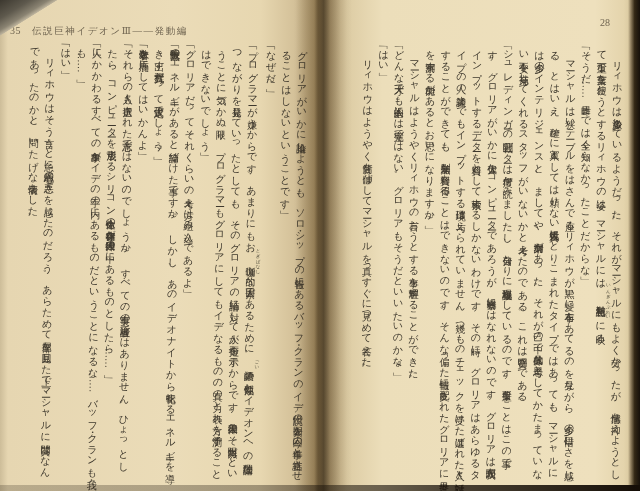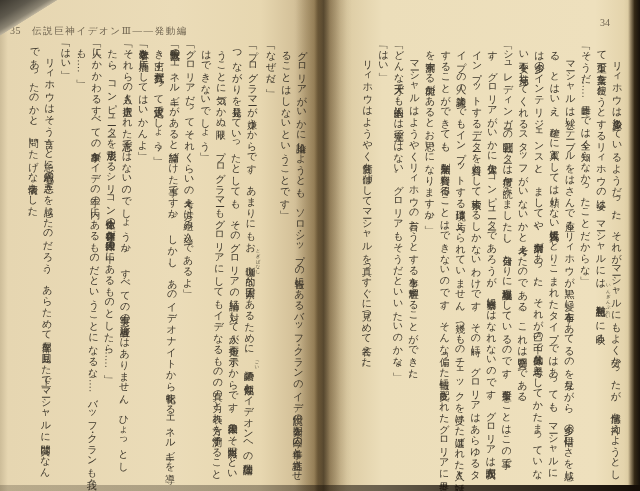--- a/index.html
+++ b/index.html
@@ -56,21 +56,21 @@
         <p class="">「無限大数のエネルギーがあると結論づけた事ですか?　しかし、あのイデオナイトから転化するエネルギーを導き出す方程式だって仮定式でしょう?」</p>
         <p class="">「数学者を馬鹿にしてはいかんよ」</p>
         <p class="">「それらの人々も選択された意志ではないのでしょうか?　すべての事実の検証者ではありません。ひょっとしたら、コンピューターを形成するシリコン生命体の存在自体が因果律の中にあるものとしたら……」</p>
         <p class="">「人にかかわるすべての事象がイデの手の内にあるものだということになるな……バッフ・クランも我々も……」</p>
         <p class="">「はい」</p>
         <p class="indent">リィホウはそう言うと急に居心地の悪さを感じたのだろう。あらためて部屋を見回した上でマーシャルに質問はなんであったのかと、問いたげな表情をした。</p>
       </div>
   </div>
 
   <div class="page page-right">
-    <div class="pagenum-r">34</div>
+    <div class="pagenum-r">28</div>
     <div class="vtext text-right" id="right-text">
         <p class="indent">リィホウは多少激しているようだった。それがマーシャルにもよく分かったが、感情を抑えようとして丁重な言葉を使おうとするリィホウの姿は、マーシャルには<ruby>慇懃無礼<rt>いんぎんぶれい</rt></ruby>に映る。</p>
         <p class="">「そうだ……昨日までは全く知らなかったことだからな」</p>
         <p class="indent">マーシャルは狭いテーブルをはさんで座るリィホウが黒い髪に右手をあてるのを見ながら、多少の口惜しさを感じる。とはいえ、確かに軍人としては頼りない役人気質にとりこまれたタイプではあっても、マーシャルには多少のインテリジェンスと、ましてや、洞察力があった。それが己の中で具体的な思考としてかたまっていない不安を補充してくれるスタッフがいないかと考えたのである。これは賢明さである。</p>
         <p class="">「シュレディンガーの戦闘データーは何度か読みましたし、自分なりに現場検証もしているのです。重要なことはこの事です。グロリアがいかに偉大なコンピューターであろうが、観察者にはなれないのです。グロリアは我々人間がインプットするデーターを資料として検索するしかないわけです。その時に、グロリアはあらゆるタイプの人の雑談までもインプットする環境は与えられていません。幾つものチェックを受けた選ばれた人々と対話することができても、無差別な資料を得ることはできないのです。そんな偏った情報に支配されたグロリアに世界を洞察する能力があるとお思いになりますか?」</p>
         <p class="indent">マーシャルはようやくリィホウの言おうとする事を理解することができた。</p>
         <p class="">「どんな天才でも全人的には完璧ではない。グロリアもそうだといいたいのかな?」</p>
         <p class="">「はい」</p>
         <p class="indent">リィホウはようやく背筋を伸ばしてマーシャルを真っすぐに見つめて答えた。</p>
       </div>

